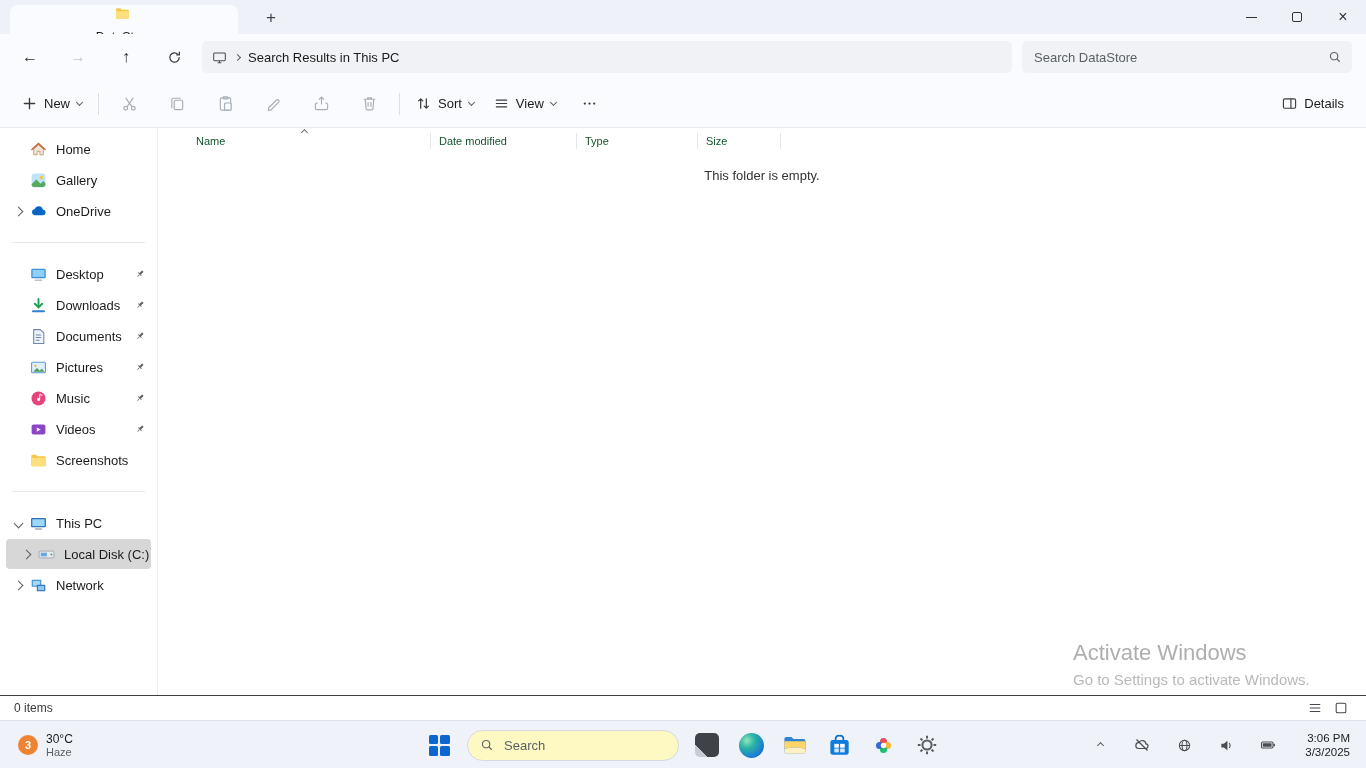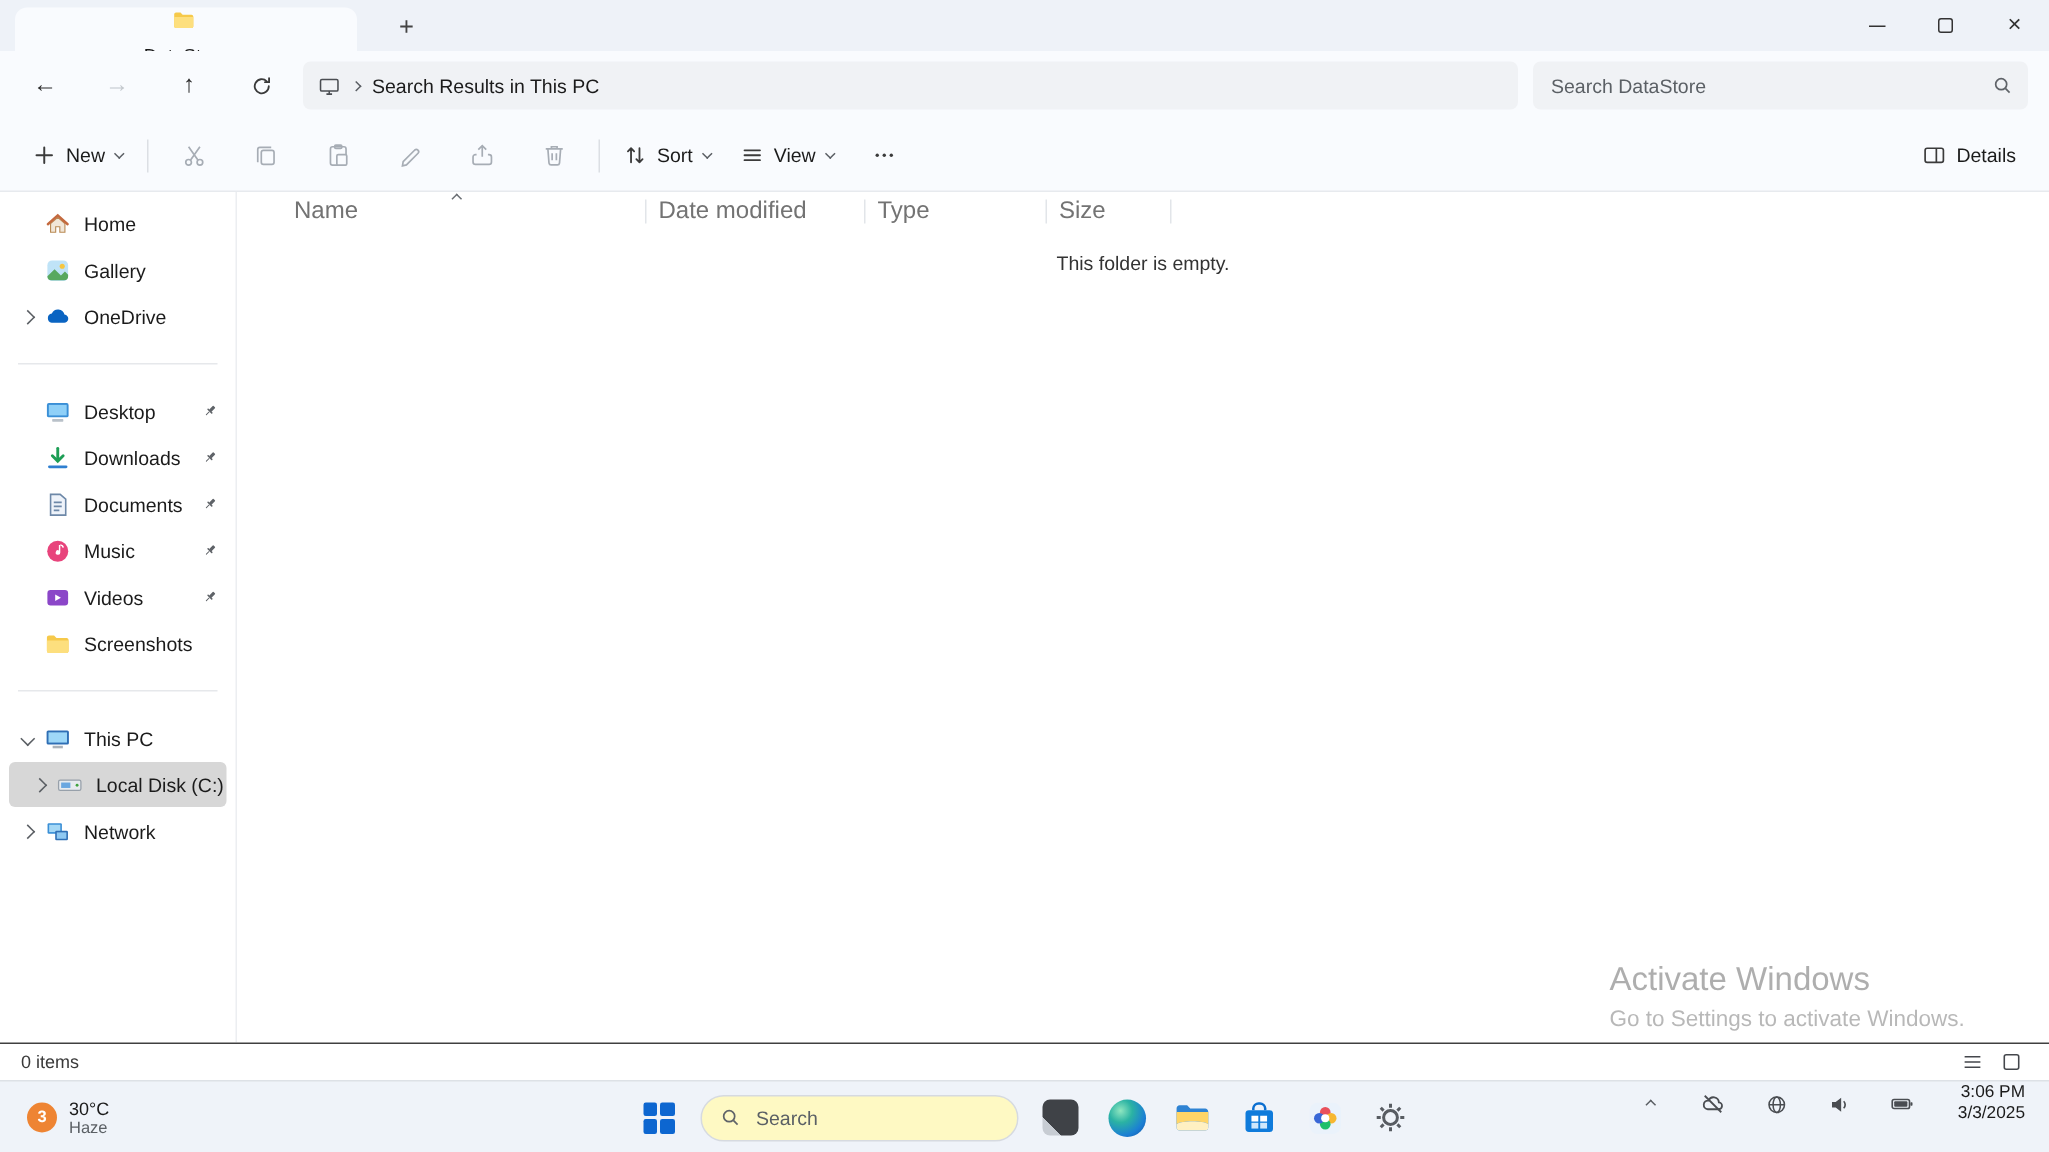--- a/index.html
+++ b/index.html
@@ -60,21 +60,21 @@
   .side-item.sel { background:#d7d7d7; }
   .side-item.ind { padding-left:8px; }
   .gutter { width:24px; display:flex; align-items:center; justify-content:center; flex:none; }
   .sicon { width:18px; height:17px; flex:none; display:flex; align-items:center; }
   .slabel { margin-left:8px; font-size:13px; white-space:nowrap; }
   .pin { margin-left:auto; width:13px; height:13px; flex:none; }
   .side-sep { height:1px; background:#e6e8eb; margin:16px 12px; }
 
   
   .main { position:absolute; left:158px; top:128px; right:0; bottom:73px; background:#fff; }
-  .cols { display:flex; height:25px; align-items:center; font-size:16px; color:#737373; position:relative; }
+  .cols { display:flex; height:25px; align-items:center; font-size:11px; color:#14532d; position:relative; }
   .col { display:flex; align-items:center; height:100%; padding-left:8px; }
   .col.name { width:272px; padding-left:38px; }
   .col.date { width:145px; } .col.type { width:120px;align-items:center; } .col.size { width:82px; }
   .coldiv { width:1px; height:16px; background:#e2e5e9; flex:none; }
   .sort-caret { position:absolute; left:144px; top:2px; }
   .empty { position:absolute; top:40px; left:0; right:0; text-align:center; font-size:13px; color:#333; }
 
   
   .watermark { position:absolute; left:1073px; top:640px; color:rgba(125,125,125,0.62); }
   .wm1 { font-size:22px; }
@@ -98,21 +98,21 @@
                display:flex; align-items:center; gap:4px; }
   .tb-app { width:40px; height:40px; display:flex; align-items:center; justify-content:center; border-radius:5px; }
   .winlogo { width:21px; height:21px; display:grid; grid-template-columns:1fr 1fr; grid-template-rows:1fr 1fr; gap:2px; }
   .winlogo i { background:#0d66d0; border-radius:1.5px; }
   .tb-search { width:212px; height:31px; border-radius:16px; background:#fef9c3; border:1px solid #d6dae0;
                display:flex; align-items:center; gap:8px; padding:0 12px; margin:0 4px; }
   .tb-search input { color:#5b6065; }
   .darkapp { width:24px; height:24px; border-radius:5px; background:linear-gradient(45deg,#c7ccd3 26%,#3f4247 26%); }
   .edge-icon { width:25px; height:25px; border-radius:50%;
                background:radial-gradient(circle at 32% 30%, #8fe6c0 0%, #2bb3a3 32%, #1b7fd4 68%, #134f9e 100%); }
-  .tb-right { position:absolute; right:8px; top:0; height:48px; display:flex; align-items:flex-start; gap:16px; }
+  .tb-right { position:absolute; right:8px; top:0; height:48px; display:flex; align-items:center; gap:16px; }
   .tray-btn { width:26px; height:30px; display:flex; align-items:center; justify-content:center; border-radius:4px; }
   .clock { text-align:right; font-size:11.5px; line-height:14px; padding:0 8px; }
 </style>
 </head>
 <body>
 
 <div class="titlebar">
   <div class="tab">
     <span class="sicon">
       <svg width="15" height="15" viewBox="0 0 16 16">
@@ -335,20 +335,40 @@
         <svg width="12" height="12" viewBox="0 0 16 16">
           <g transform="rotate(45 8 8)" fill="#5f6368">
             <rect x="6.6" y="2.6" width="2.8" height="5.2" rx=".6"></rect>
             <rect x="5" y="7.4" width="6" height="1.4" rx=".7"></rect>
             <rect x="7.55" y="8.8" width=".9" height="4.2" rx=".45"></rect>
           </g>
         </svg>
       </span>
   </div>
 
+  <div class="side-item">
+    <span class="gutter"></span>
+    <span class="sicon">
+      <svg width="17" height="17" viewBox="0 0 16 16">
+          <rect x="1.5" y="3" width="13" height="10" rx="1" fill="#dff0fe" stroke="#5d9ad1"></rect>
+          <circle cx="5.2" cy="6.4" r="1.1" fill="#f2b632"></circle>
+          <path d="m3 12 3.6-3.6 2.6 2.6 2-2 2.3 3z" fill="#4f9e58"></path>
+        </svg>
+    </span>
+    <span class="slabel">Pictures</span>
+    <span class="pin">
+        <svg width="12" height="12" viewBox="0 0 16 16">
+          <g transform="rotate(45 8 8)" fill="#5f6368">
+            <rect x="6.6" y="2.6" width="2.8" height="5.2" rx=".6"></rect>
+            <rect x="5" y="7.4" width="6" height="1.4" rx=".7"></rect>
+            <rect x="7.55" y="8.8" width=".9" height="4.2" rx=".45"></rect>
+          </g>
+        </svg>
+      </span>
+  </div>
 
   <div class="side-item">
     <span class="gutter"></span>
     <span class="sicon">
       <svg width="17" height="17" viewBox="0 0 16 16">
           <circle cx="8" cy="8" r="6.6" fill="#e8447c"></circle>
           <path d="M9.6 4v4.8a1.45 1.45 0 1 1-.9-1.34V4z" fill="#fff"></path>
           <path d="M9.6 4c1 .15 1.7.8 1.85 1.7" stroke="#fff" fill="none" stroke-width=".9"></path>
         </svg>
     </span>

